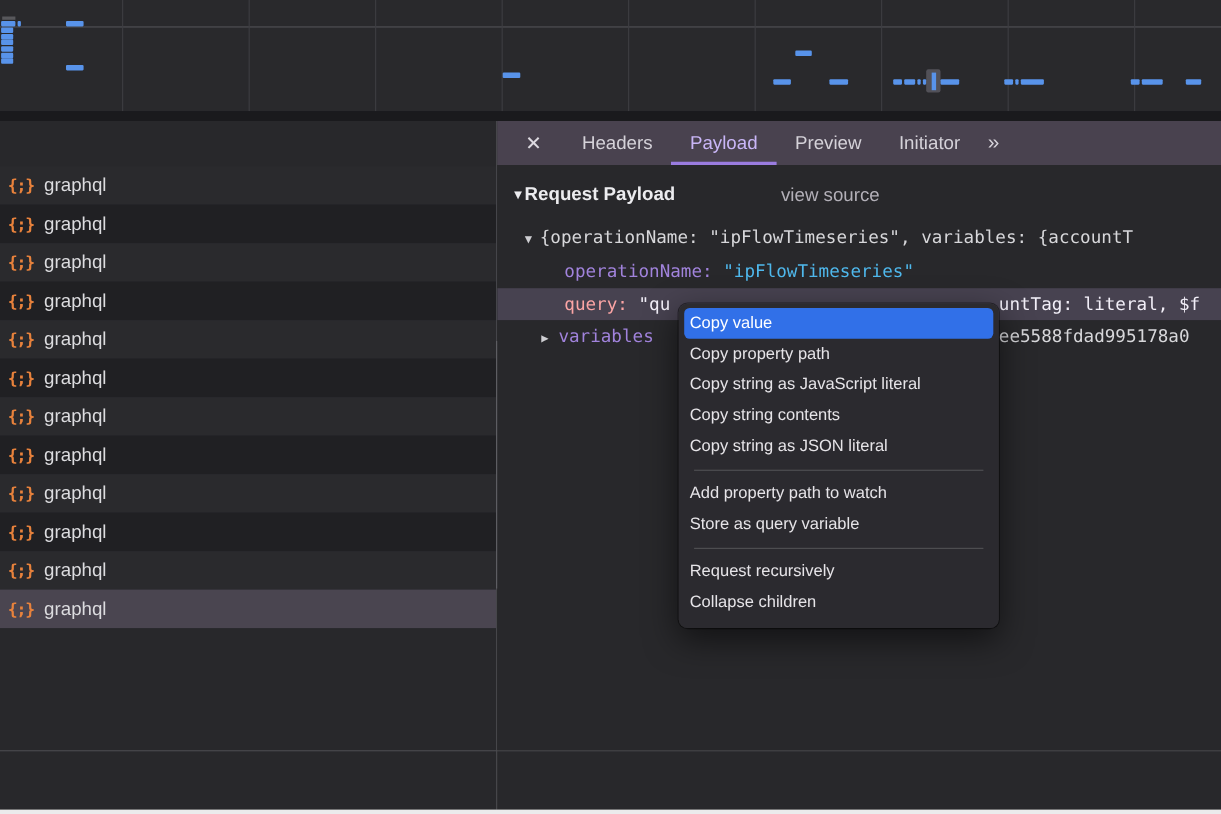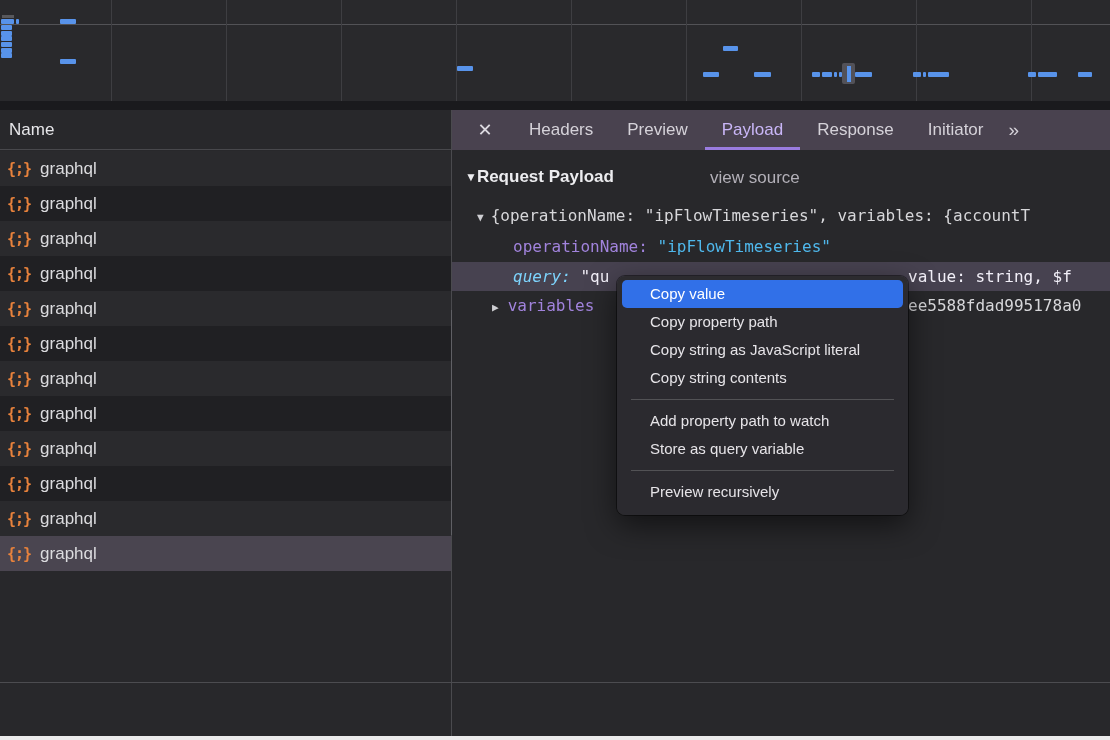--- a/index.html
+++ b/index.html
@@ -49,28 +49,28 @@
             font-family:"DejaVu Sans Mono",monospace;font-size:16px;color:#d7d7da;}
   .tree-row .arrow{font-size:11px;color:#cfcfd3;}
   .row-root{top:53px;padding-left:25px;}
   .row-root .arrow{margin-right:7px;}
   .row-op{top:84px;padding-left:61px;}
   .row-query{top:112px;height:29px;line-height:29px;background:#474250;padding-left:61px;color:#f2eff8;}
   .row-vars{top:143px;padding-left:40px;}
   .row-vars .arrow{margin-right:9px;}
   .key{color:#a183dc;}
   .str{color:#4fb8ec;}
-  .sel-key{color:#7dd3fc;font-style:italic;}
+  .sel-key{color:#fca5a5;}
   .seg-right{position:absolute;left:456px;top:0;}
 
   
   .ctx-menu{position:absolute;left:617px;top:276px;width:291px;background:rgba(44,43,47,.98);
             border-radius:8px;box-shadow:0 0 0 1px rgba(0,0,0,.45),0 10px 30px rgba(0,0,0,.55);
             padding:4px 0 9px 0;box-sizing:border-box;}
-  .menu-item{height:28px;line-height:28px;margin:0 5px;padding:0 28px;border-radius:5px;
+  .menu-item{height:28px;line-height:28px;margin:0 5px;padding:0 5px;border-radius:5px;
              color:#e6e4e8;font-size:15px;white-space:nowrap;}
   .menu-item.highlighted{background:#3170e8;color:#ffffff;}
   .menu-sep{height:1px;background:#525255;margin:7px 14px;}
 </style>
 </head>
 <body>
 
 <div class="screen">
 
   <div class="overview">
@@ -112,23 +112,20 @@
         <div class="ov-bar" style="left: 1028px; top: 72px; width: 8px;"></div>
         <div class="ov-bar" style="left: 1038px; top: 72px; width: 19px;"></div>
         <div class="ov-bar" style="left: 1078px; top: 72px; width: 14px;"></div>
       </div>
     <div class="ov-graybar"></div>
     <div class="ov-marker"></div>
     <div class="ov-marker-line"></div>
   </div>
   <div class="ov-strip"></div>
 
-  <div class="list-header">
-    <span>Name</span>
-  </div>
   <div class="req-rows" id="req-rows">
       <div class="req-row">
         <span class="req-icon">{;}</span>
         <span>graphql</span>
       </div>
       <div class="req-row">
         <span class="req-icon">{;}</span>
         <span>graphql</span>
       </div>
       <div class="req-row">
@@ -173,57 +170,58 @@
       </div>
     </div>
   <div class="vdivider"></div>
   <div class="vthumb"></div>
   <div class="bottom-divider"></div>
 
   <div class="tabbar">
     <div class="close-btn">✕</div>
     <div id="tabs" style="display:flex;margin-left:14px;">
         <div class="tab">Headers</div>
+        <div class="tab active">Payload</div>
         <div class="tab">Preview</div>
-        <div class="tab active">Payload</div>
-        <div class="tab">Response</div>
         <div class="tab">Initiator</div>
       </div>
     <div class="tab-overflow">»</div>
   </div>
 
   <div class="payload">
     <div class="pl-header"><span class="tri">▼</span><span>Request Payload</span></div>
     <div class="view-source">view source</div>
 
     <div class="tree-row row-root">
       <span class="arrow">▼</span><span>{operationName: "ipFlowTimeseries", variables: {accountT</span>
     </div>
 
     <div class="tree-row row-op">
       <span class="key">operationName:</span><span> </span><span class="str">"ipFlowTimeseries"</span>
     </div>
 
     <div class="tree-row row-query">
       <span class="sel-key">query:</span><span> </span><span>"qu</span>
-      <span class="seg-right">value: string, $f</span>
+      <span class="seg-right">untTag: literal, $f</span>
     </div>
 
     <div class="tree-row row-vars">
       <span class="arrow">▶</span><span class="key">variables</span>
       <span class="seg-right">ee5588fdad995178a0</span>
     </div>
   </div>
 
   <div class="ctx-menu" id="ctx-menu">
       <div class="menu-item highlighted">Copy value</div>
       <div class="menu-item">Copy property path</div>
       <div class="menu-item">Copy string as JavaScript literal</div>
       <div class="menu-item">Copy string contents</div>
+      <div class="menu-item">Copy string as JSON literal</div>
       <div class="menu-sep"></div>
       <div class="menu-item">Add property path to watch</div>
       <div class="menu-item">Store as query variable</div>
       <div class="menu-sep"></div>
-      <div class="menu-item">Preview recursively</div>
+      <div class="menu-item">Request recursively</div>
+      <div class="menu-item">Collapse children</div>
     </div>
 
   <div class="bottom-strip"></div>
 </div>
 
 </body></html>

